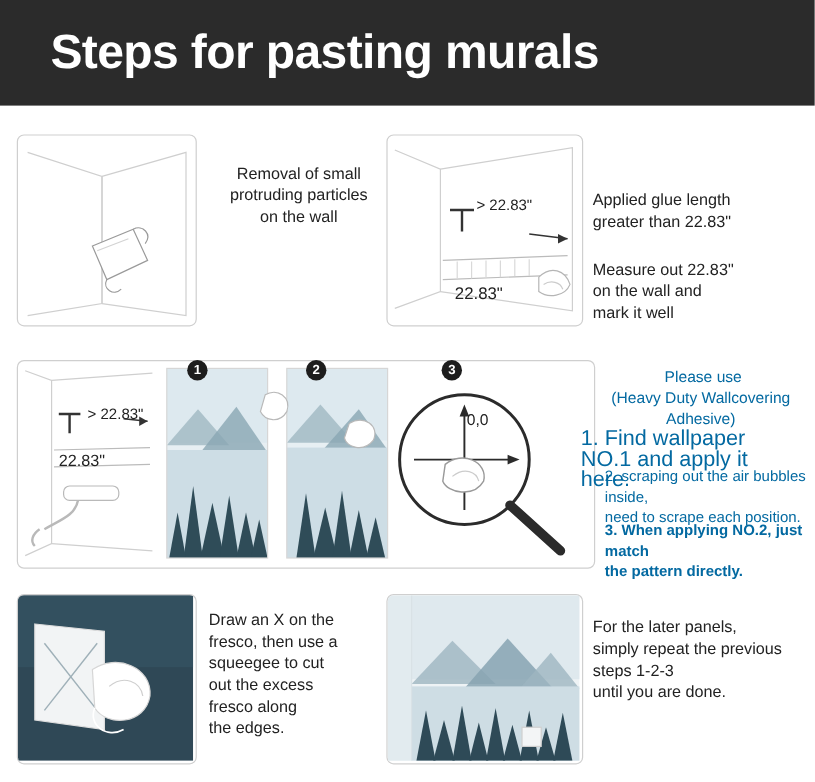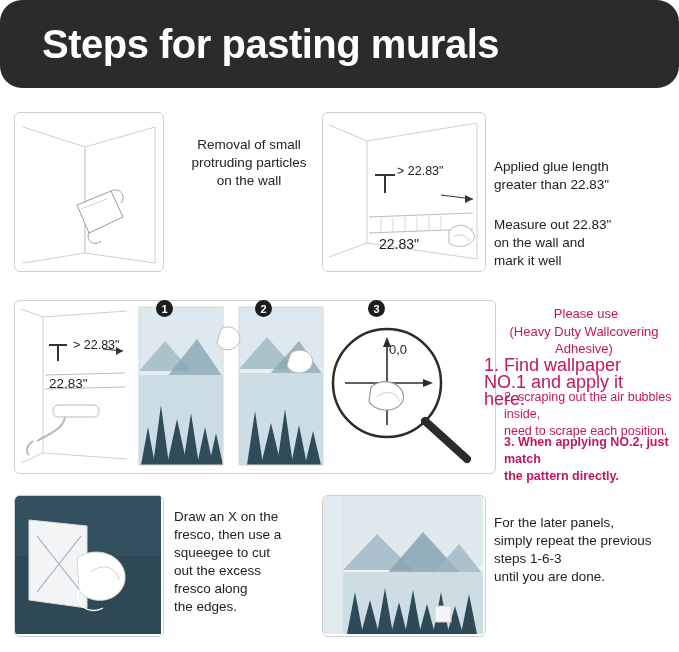--- a/index.html
+++ b/index.html
@@ -8,21 +8,21 @@
     background:#ffffff;
     font-family:"Liberation Sans", sans-serif;
     color:#222;
     overflow:hidden;
     position:relative;
   }
   
   .header{
     position:absolute;left:0;top:0;width:679px;height:88px;
     background:#2b2b2b;
-    display:flex;align-items:center;border-radius:22px;
+    display:flex;align-items:center;
   }
   .header h1{
     margin:0 0 0 42px;
     color:#ffffff;
     font-size:40px;
     font-weight:bold;
     letter-spacing:-0.5px;
   }
   
   .panel{
@@ -48,21 +48,21 @@
   #p4{left:14px;top:495px;width:148px;height:140px;}
   #p5{left:322px;top:495px;width:162px;height:140px;}
   svg{display:block;}
   .small{font-size:12.5px;line-height:17px;}
   .numcircle{
     position:absolute;width:17px;height:17px;border-radius:50%;
     background:#1d1d1d;color:#fff;font-size:11px;font-weight:bold;
     display:flex;align-items:center;justify-content:center;
   }
   .note{
-    position:absolute;font-size:13px;line-height:17px;color:#be185d;white-space:pre-line;
+    position:absolute;font-size:13px;line-height:17px;color:#0369a1;white-space:pre-line;
   }
   .center-note{text-align:center;}
 </style>
 </head>
 <body>
 
 <div class="header">
   <h1>Steps for pasting murals</h1>
 </div>
 
@@ -243,14 +243,14 @@
       <path d="M124,138 L132,110 L140,138 Z"></path>
       <path d="M138,138 L146,98 L154,138 Z"></path>
     </g>
     <rect x="112" y="110" width="16" height="16" fill="#f3f5f6" stroke="#cfcfcf" stroke-width="1"></rect>
 
     <line x1="20" y1="0" x2="20" y2="138" stroke="#d9e2e6" stroke-width="1"></line>
   </svg>
 </div>
 <div class="txt" style="left:494px;top:514px;width:186px;">For the later panels,
 simply repeat the previous
-steps 1-6-3
+steps 1-2-3
 until you are done.</div>
 
 </body></html>

